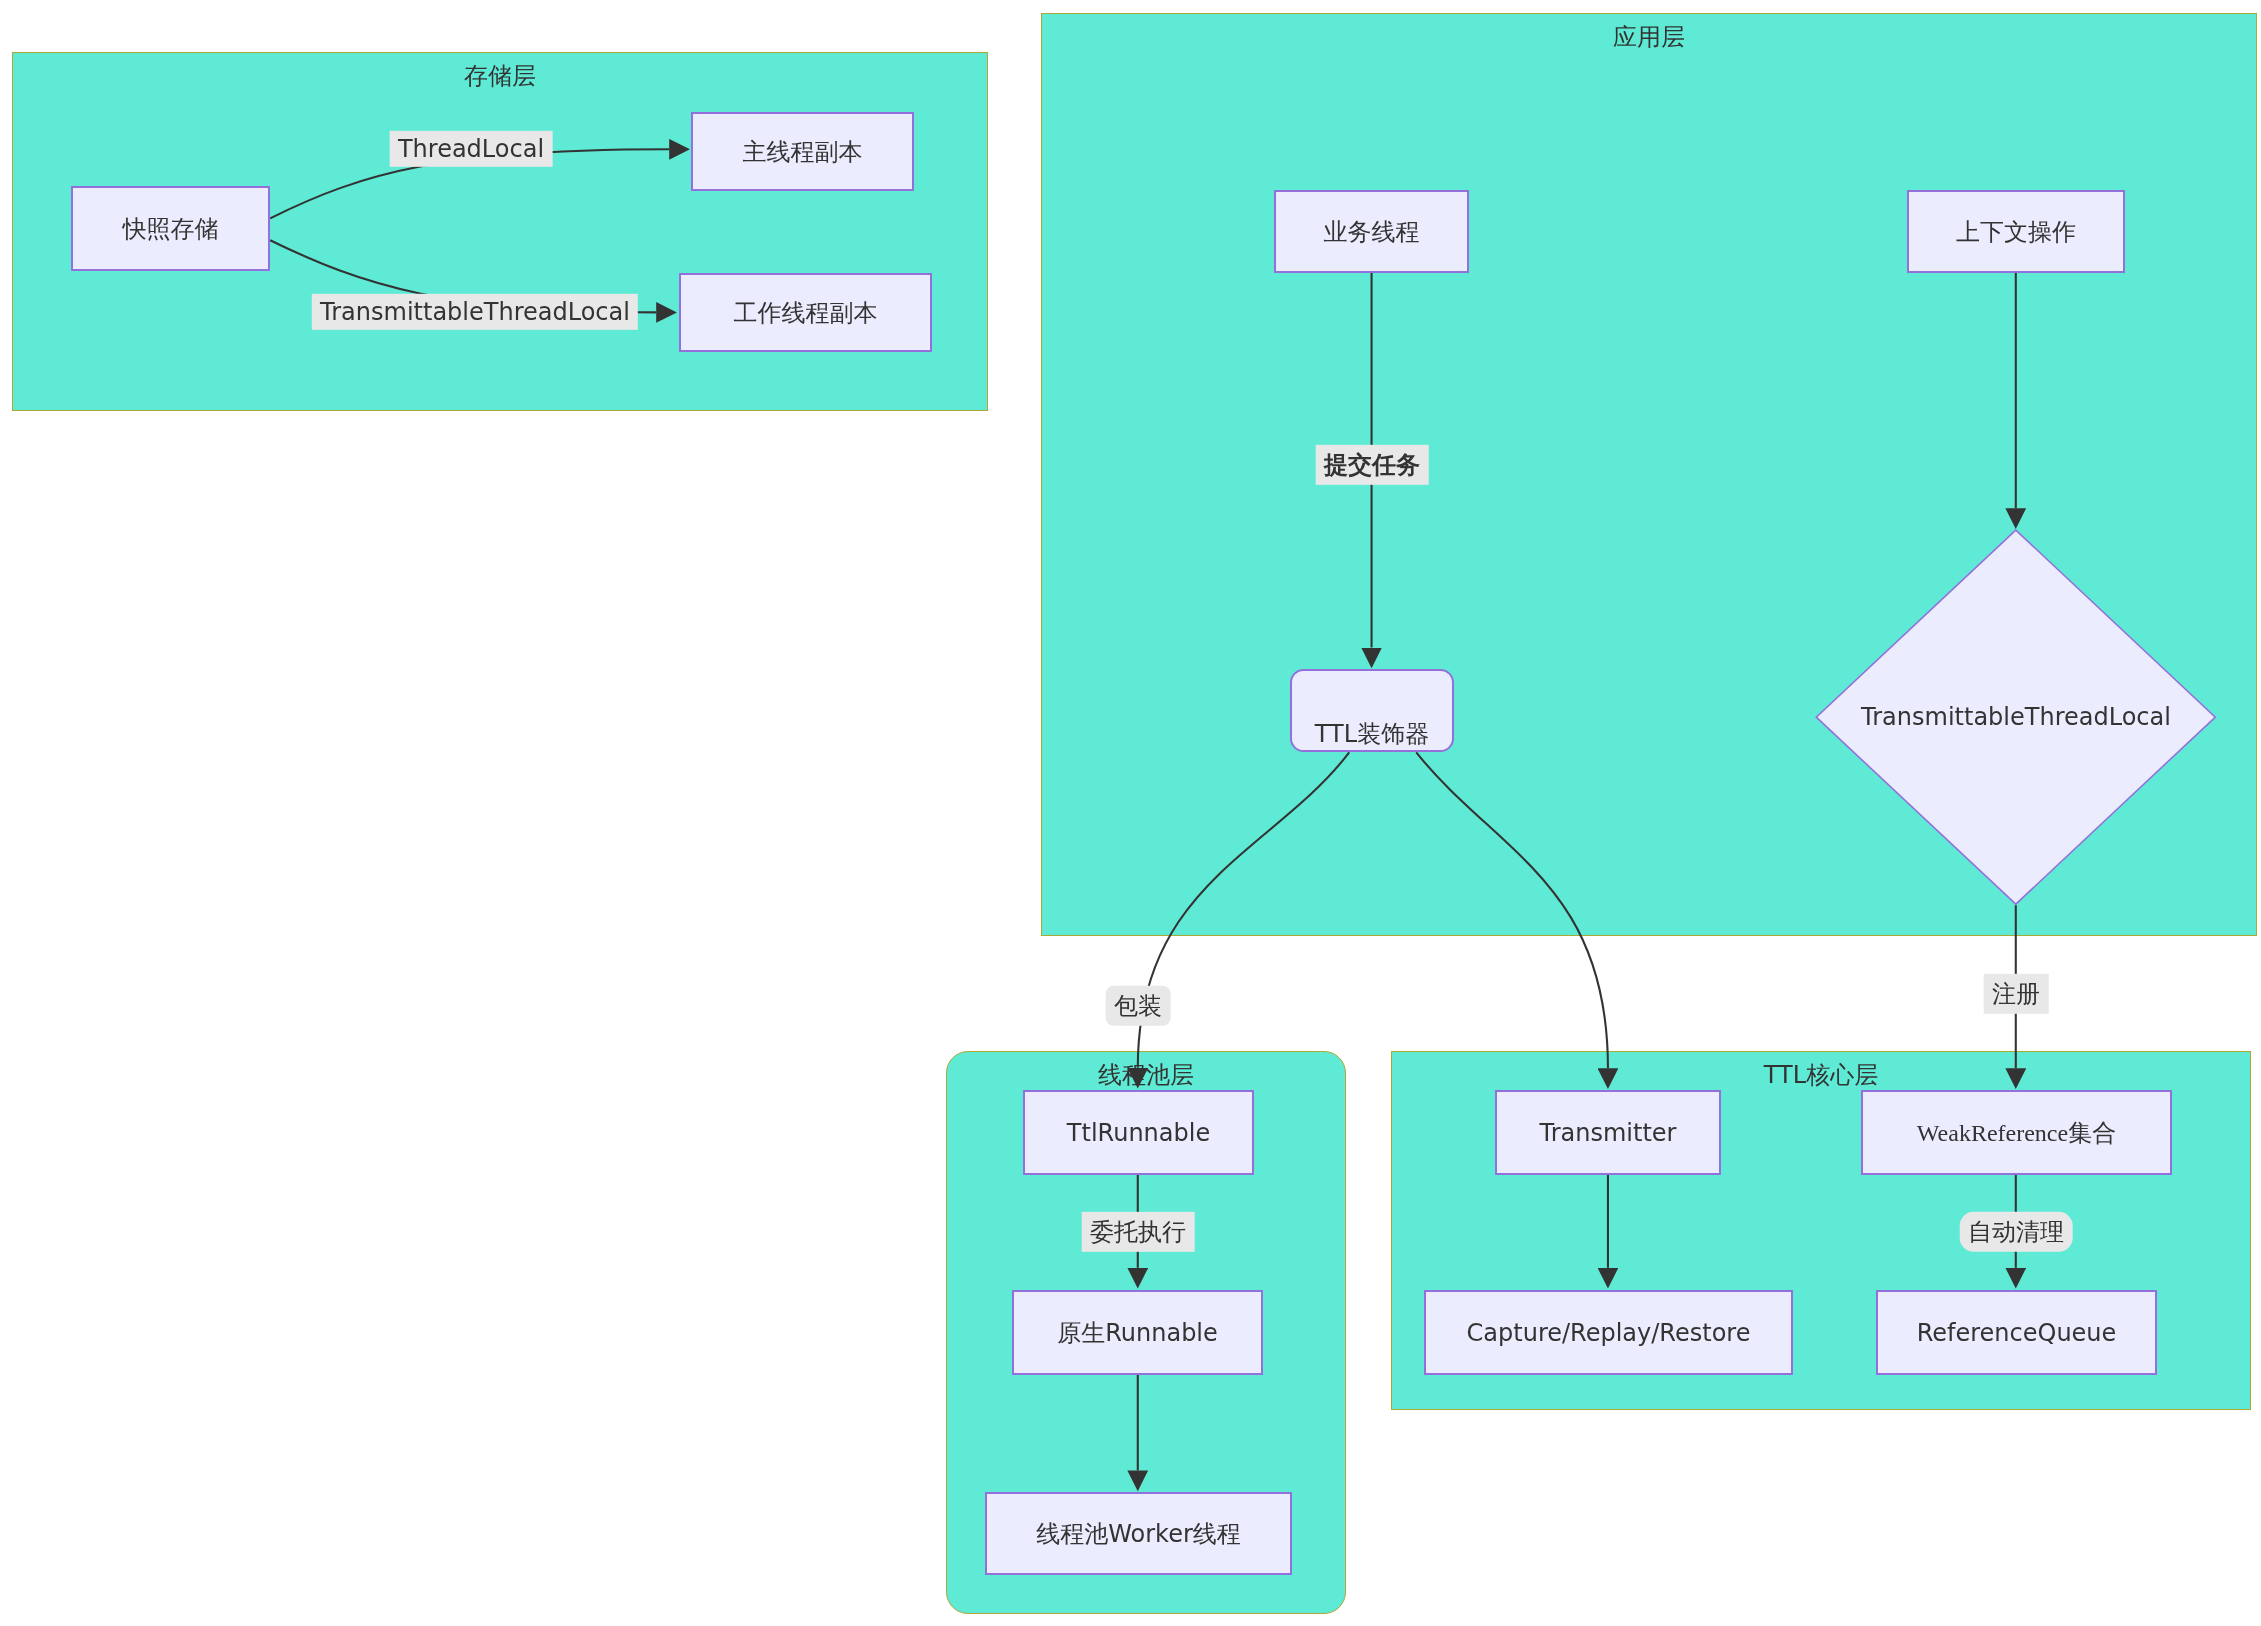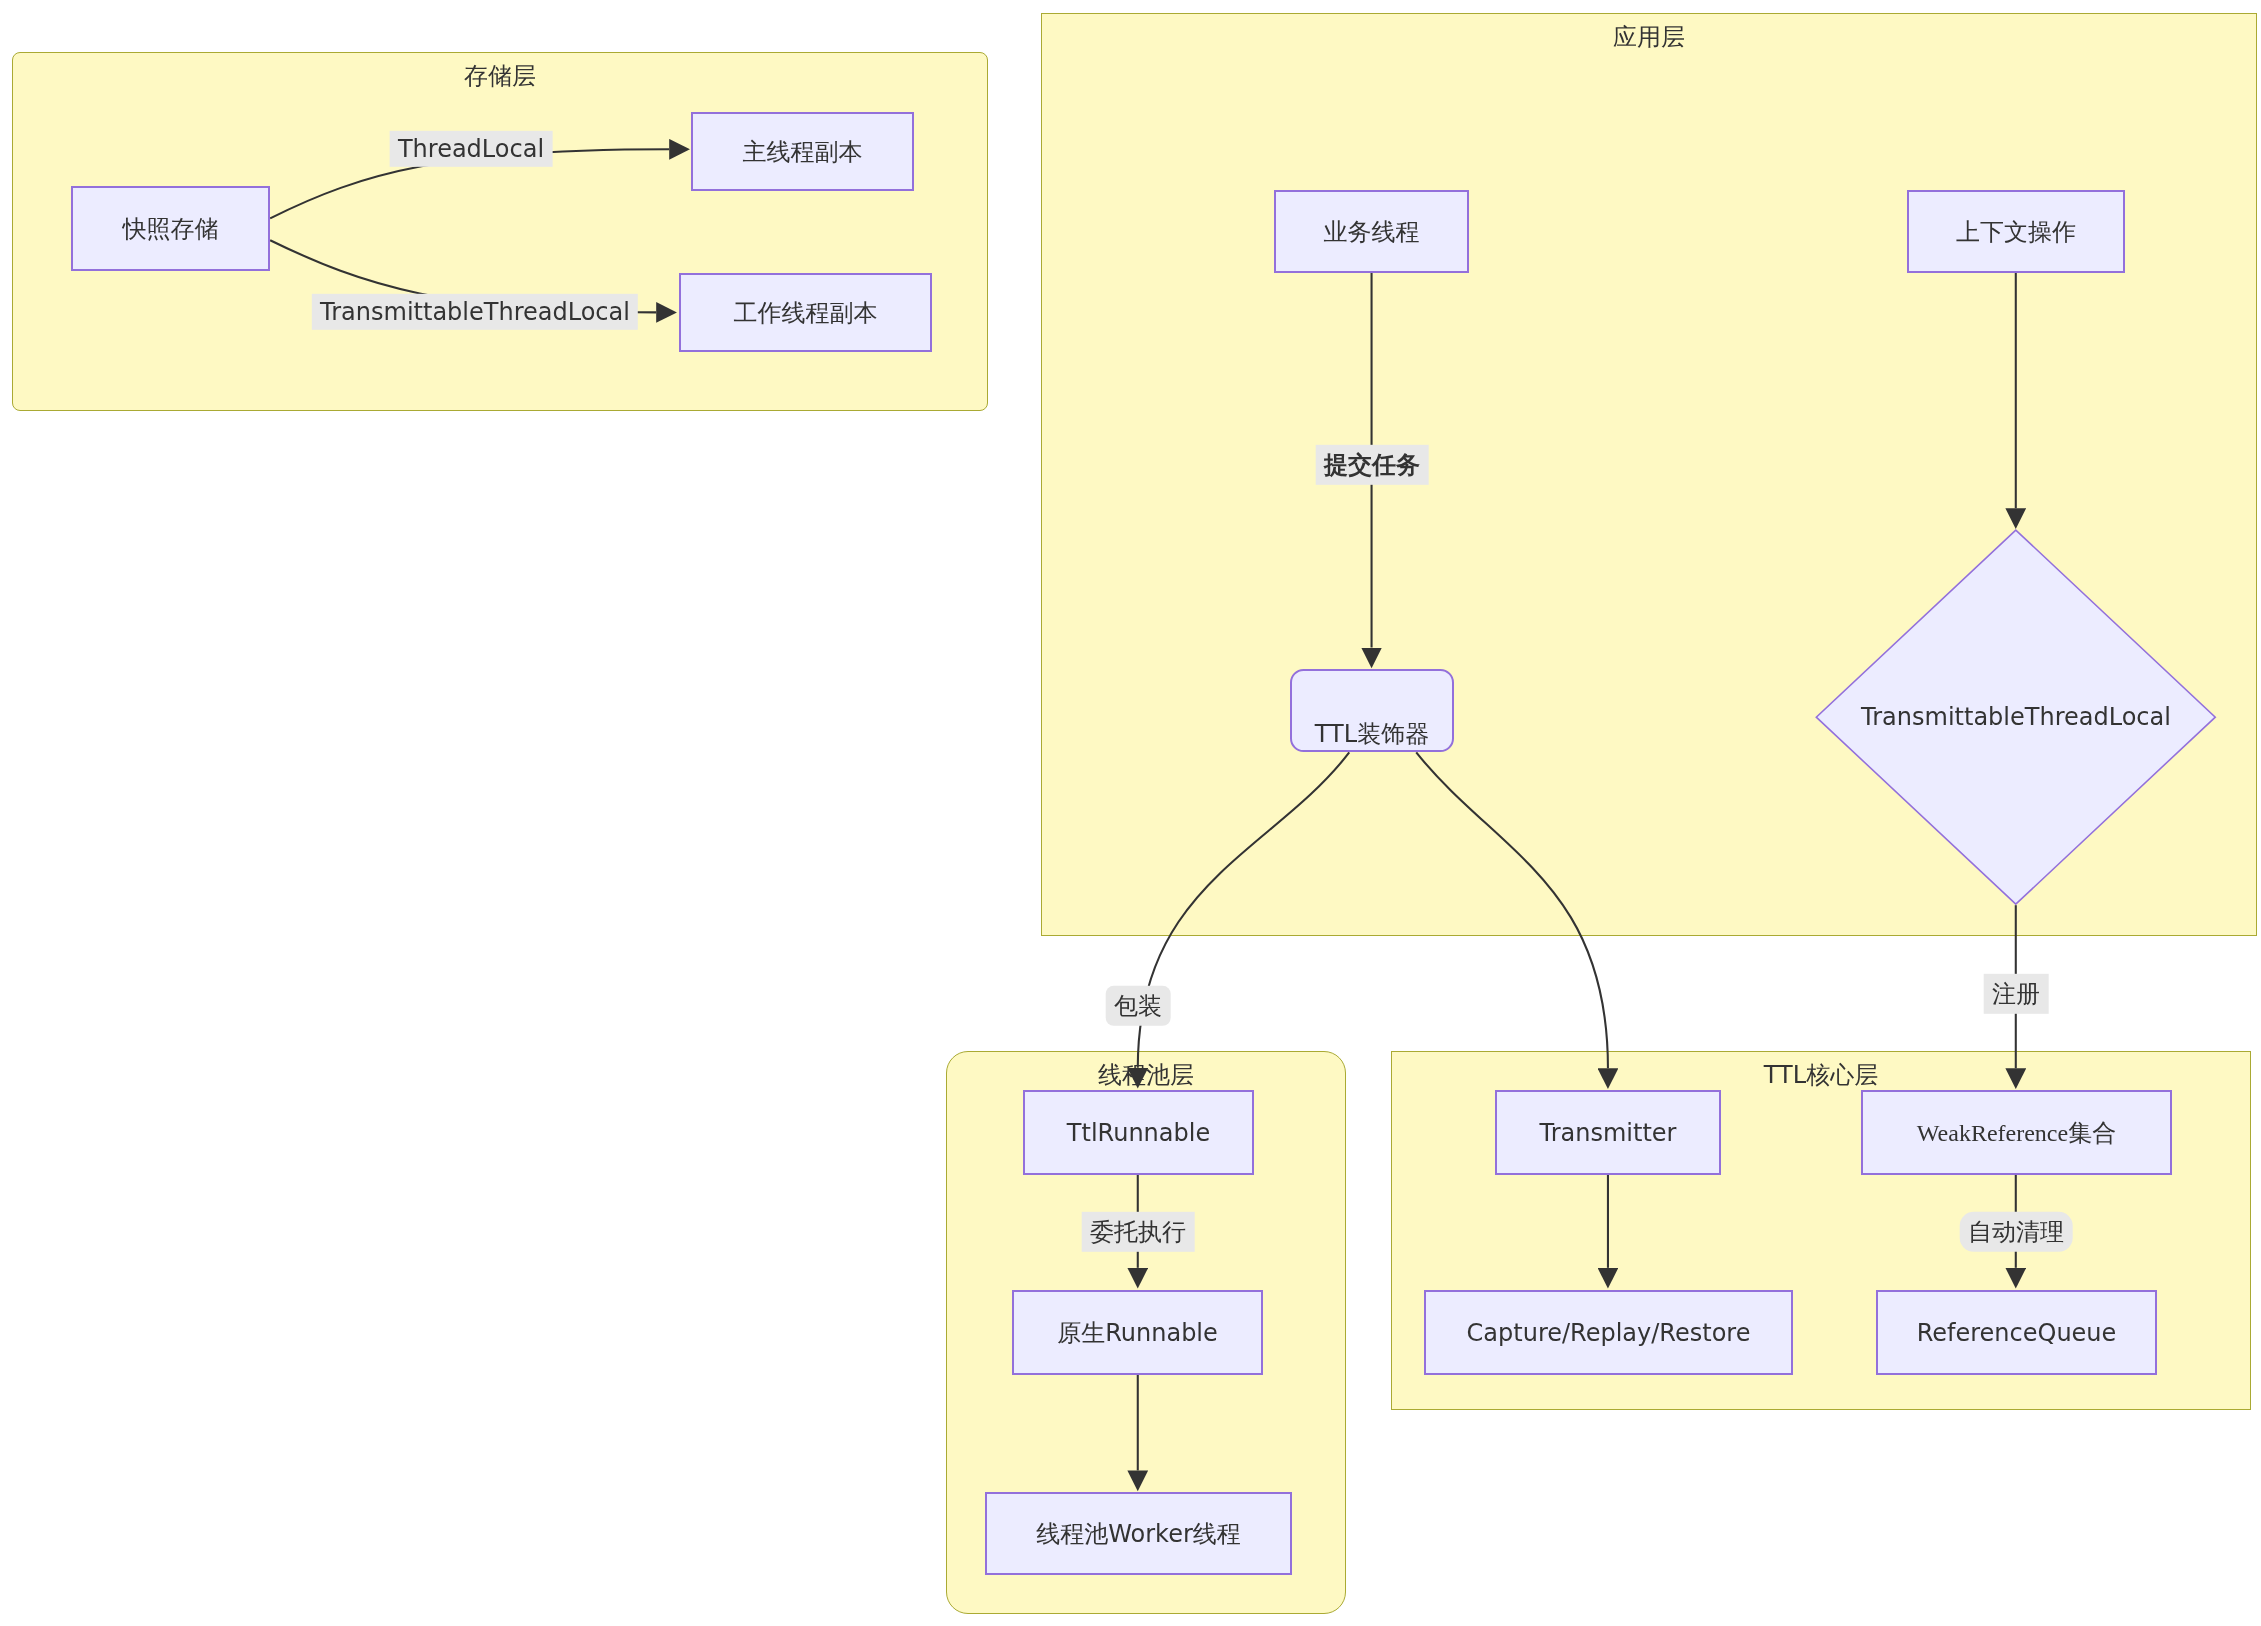--- a/index.html
+++ b/index.html
@@ -6,21 +6,21 @@
   body {
     width: 2261px; height: 1627px;
     background: #ffffff;
     position: relative;
     overflow: hidden;
     font-family: "DejaVu Sans", "Liberation Sans", sans-serif;
     color: #333333;
   }
   .cluster {
     position: absolute;
-    background: #fef9c3;
+    background: #5eead4;
     border: 1.6px solid #aaaa33;
     box-sizing: border-box;
     z-index: 0;
     padding-left: 36px;
   }
   .cluster-title {
     position: absolute;
     top: 7.3px; left: 50%;
     transform: translateX(-50%);
     font-size: 24px;
@@ -62,21 +62,21 @@
     padding: 4.2px 8.3px;
     font-size: 24px;
     white-space: nowrap;
     transform: translate(-50%, -50%);
     text-align: center;
   }
 </style>
 </head>
 <body>
 
-<div class="cluster" style="left:12px; top:52px; width:976px; height:359px;border-radius:8px;">
+<div class="cluster" style="left:12px; top:52px; width:976px; height:359px;">
   <div class="cluster-title">存储层</div>
 </div>
 
 <div class="cluster" style="left:1041px; top:13px; width:1216px; height:923px;">
   <div class="cluster-title">应用层</div>
 </div>
 
 <div class="cluster" style="left:946px; top:1051px; width:400px; height:563px;border-radius:22px;">
   <div class="cluster-title">线程池层</div>
 </div>

